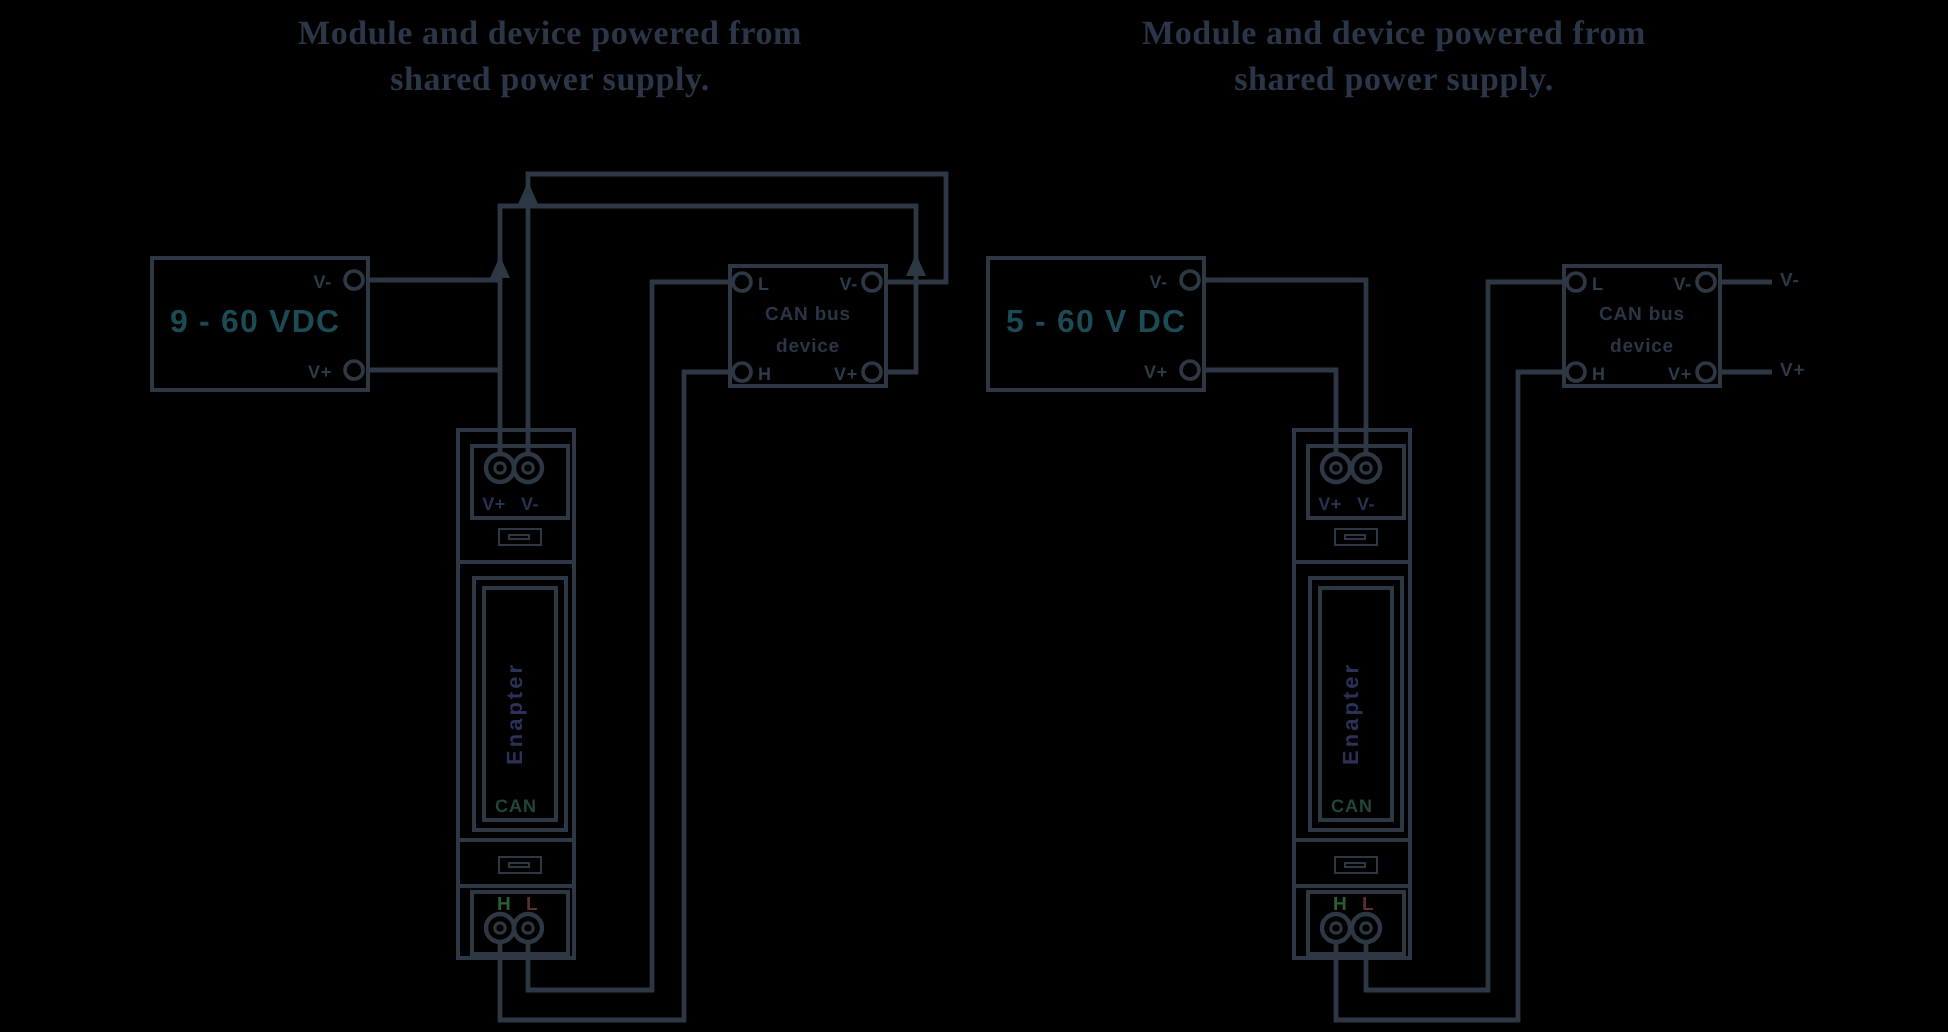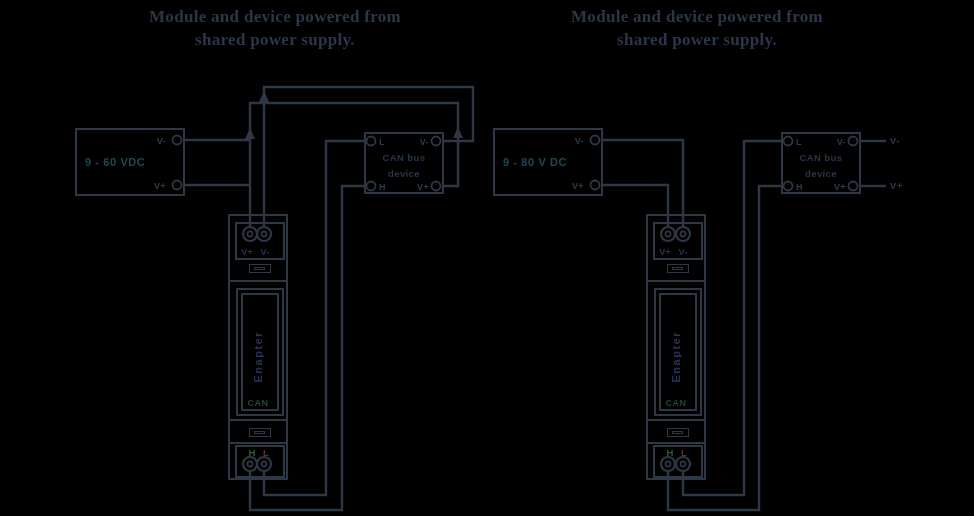--- a/index.html
+++ b/index.html
@@ -9,21 +9,21 @@
   .wire{fill:none;stroke:#2e3844;stroke-width:2.4;}
   .term{fill:#000;stroke:#2e3844;stroke-width:1.8;}
   .mterm{fill:#000;stroke:#2e3844;stroke-width:2.2;}
   .mterm-in{fill:none;stroke:#2e3844;stroke-width:1.6;}
   .arrow{fill:#2e3844;stroke:none;}
   .title{position:absolute;top:5px;width:380px;text-align:center;
          font-family:"Liberation Serif", serif;font-weight:700;font-size:17px;
          line-height:23px;color:#2b3648;letter-spacing:.3px;}
   .box{position:absolute;border:2.4px solid #2e3844;box-sizing:border-box;background:transparent;}
   .psu-label{position:absolute;left:8px;top:50%;transform:translateY(-50%);
-             font-size:11px;font-weight:700;color:#1c4a55;letter-spacing:.6px;white-space:nowrap;}
+             font-size:16px;font-weight:700;color:#1c4a55;letter-spacing:.6px;white-space:nowrap;}
   .tlabel{position:absolute;font-size:9px;font-weight:700;color:#2c3c4a;letter-spacing:.4px;white-space:nowrap;}
   .devname{position:absolute;left:0;top:16px;width:100%;text-align:center;
            font-size:9.5px;font-weight:700;color:#2b3545;line-height:16px;letter-spacing:.4px;}
   .module{position:absolute;border:2.4px solid #2e3844;box-sizing:border-box;width:60px;height:266px;}
   .m-inner{position:absolute;border:2px solid #2e3844;box-sizing:border-box;}
   .sep{position:absolute;left:-1px;width:58px;height:2px;background:#2e3844;}
   .slot{position:absolute;left:19px;width:22px;height:9px;border:1.6px solid #2e3844;box-sizing:border-box;}
   .slot-in{position:absolute;left:4px;top:1.5px;width:11px;height:3px;border:1.2px solid #2e3844;box-sizing:border-box;}
   .mlabel{position:absolute;transform:translateX(-50%);font-size:9px;font-weight:700;
           color:#2b3154;letter-spacing:.2px;white-space:nowrap;}
@@ -139,21 +139,21 @@
     <div class="slot" style="top:212px;">
         <div class="slot-in"></div>
       </div>
     <div class="sep" style="top:226px;"></div>
     <div class="m-inner" style="left:5px;top:229px;width:50px;height:33px;"></div>
     <span class="mlabel hl h-col" style="left:22px;top:231px;">H</span>
     <span class="mlabel hl l-col" style="left:36px;top:231px;">L</span>
   </div>
 
   <div class="box" style="left:493px;top:128px;width:110px;height:68px;">
-    <span class="psu-label">9 - 80 V DC</span>
+    <span class="psu-label">5 - 60 V DC</span>
     <span class="tlabel" style="right:17px;top:6px;">V-</span>
     <span class="tlabel" style="right:17px;top:51px;">V+</span>
   </div>
 
   <div class="box" style="left:781px;top:132px;width:80px;height:62px;">
     <span class="tlabel" style="left:13px;top:3px;">L</span>
     <span class="tlabel" style="right:13px;top:3px;">V-</span>
     <span class="tlabel" style="left:13px;top:48px;">H</span>
     <span class="tlabel" style="right:13px;top:48px;">V+</span>
     <div class="devname">

